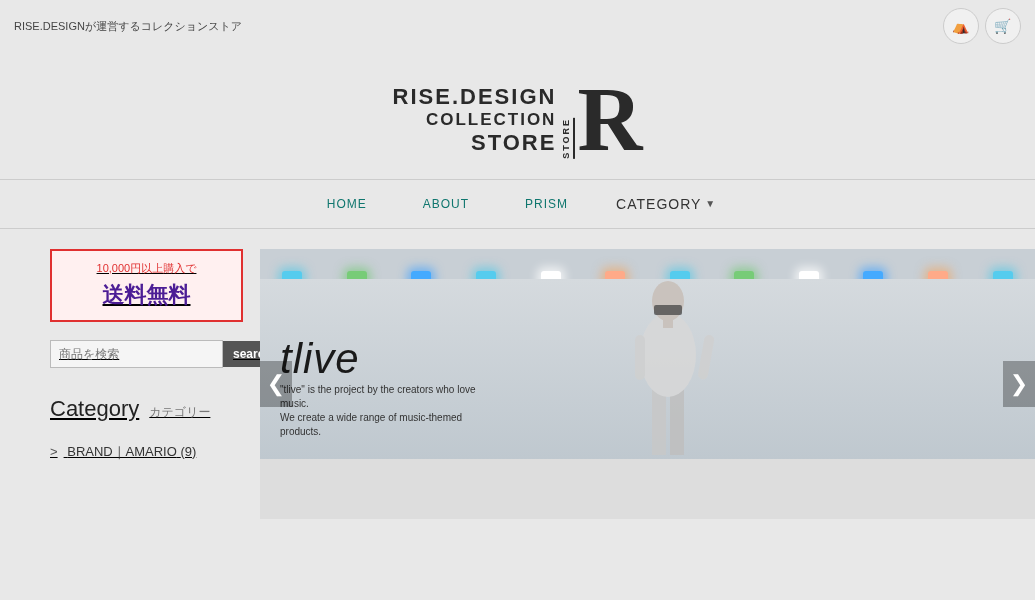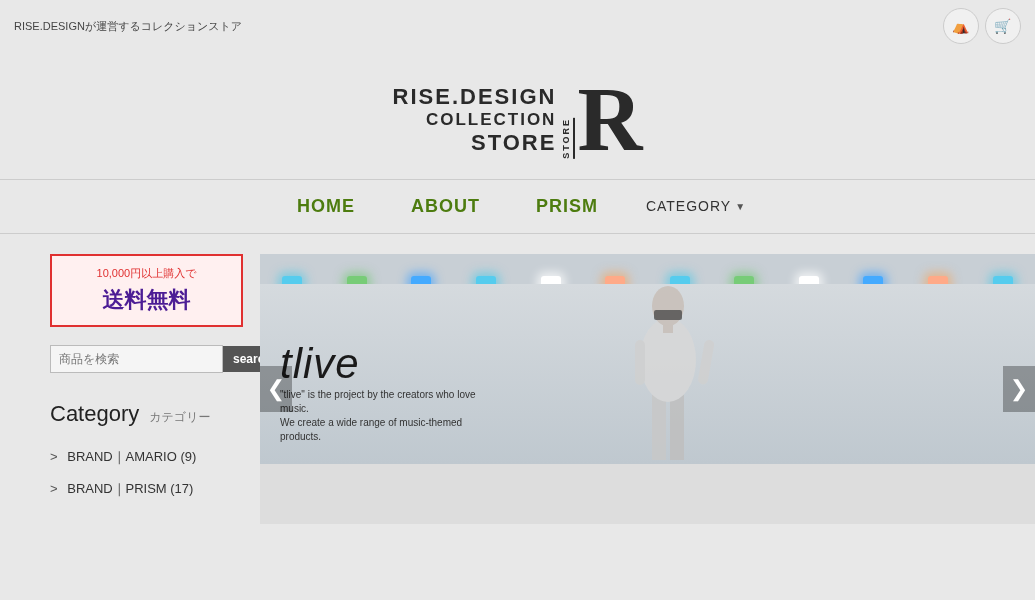--- a/index.html
+++ b/index.html
@@ -100,23 +100,23 @@
       border-top: 1px solid #ccc;
       border-bottom: 1px solid #ccc;
       background: #e8e8e8;
       display: flex;
       justify-content: center;
       align-items: center;
       padding: 0;
     }
     .nav-item {
       padding: 16px 28px;
-      font-size: 18px;
-      font-weight: 700;
-      color: #4d7c0f;
+      font-size: 12px;
+      font-weight: 400;
+      color: #0f766e;
       cursor: pointer;
       letter-spacing: 1px;
       text-decoration: none;
       display: inline-block;
     }
     .nav-item-dropdown {
       padding: 16px 20px;
       font-size: 14px;
       font-weight: 500;
       color: #333;
@@ -137,20 +137,21 @@
       padding: 20px 0 0 0;
       gap: 0;
       background: #e8e8e8;
     }
 
     
     .sidebar {
       width: 260px;
       min-width: 260px;
       padding: 0 17px 0 50px;
+      text-decoration: underline;
     }
     .promo-box {
       border: 2px solid #e03030;
       padding: 10px 14px;
       text-align: center;
       margin-bottom: 18px;
       background: #fff0f0;
     }
     .promo-small {
       font-size: 11px;
@@ -339,25 +340,20 @@
 
     <div class="category-heading">
       <span class="category-title">Category</span>
       <span class="category-subtitle">カテゴリー</span>
     </div>
     <ul class="category-list">
       <li>
         <span class="arrow">&gt;</span>
         <span>BRAND｜AMARIO</span>
         <span>(9)</span>
-      </li>
-      <li>
-        <span class="arrow">&gt;</span>
-        <span>BRAND｜PRISM</span>
-        <span>(17)</span>
       </li>
     </ul>
   </div>
 
   <div class="slideshow">
     <div class="slide-img">
 
       <div style="position:absolute;top:0;left:0;right:0;height:55px;background:#c8cfd5;border-bottom:3px solid #a0a8b0;"></div>
 
       <div style="position:absolute;top:30px;left:0;right:0;height:6px;background:#888;"></div>

